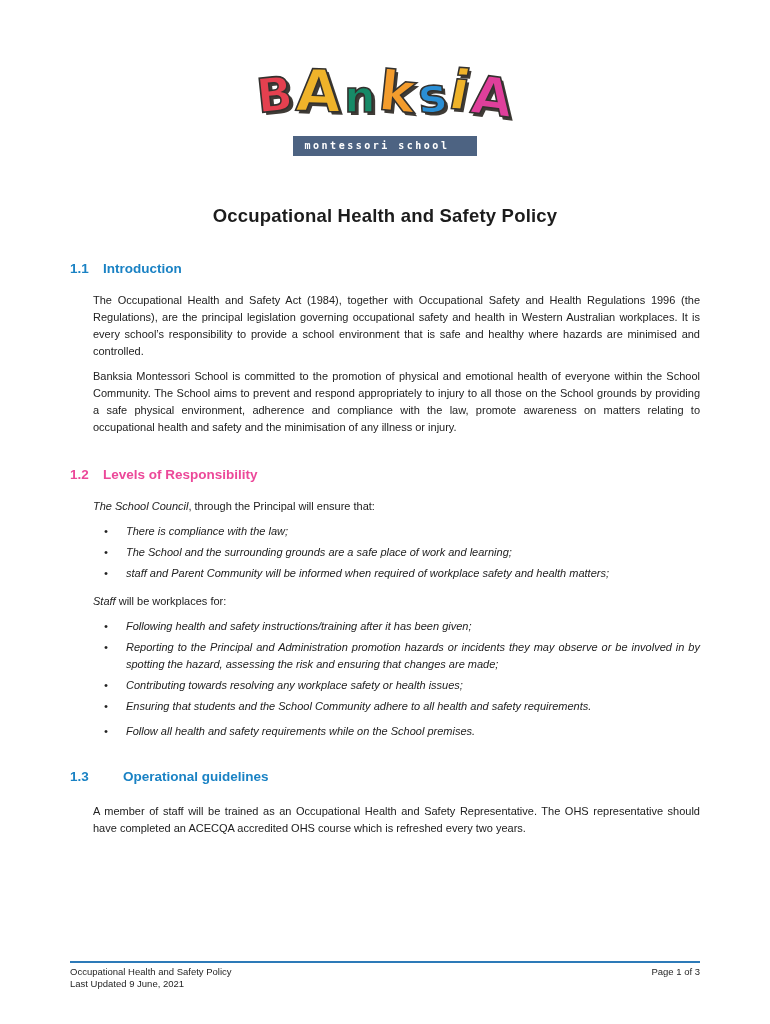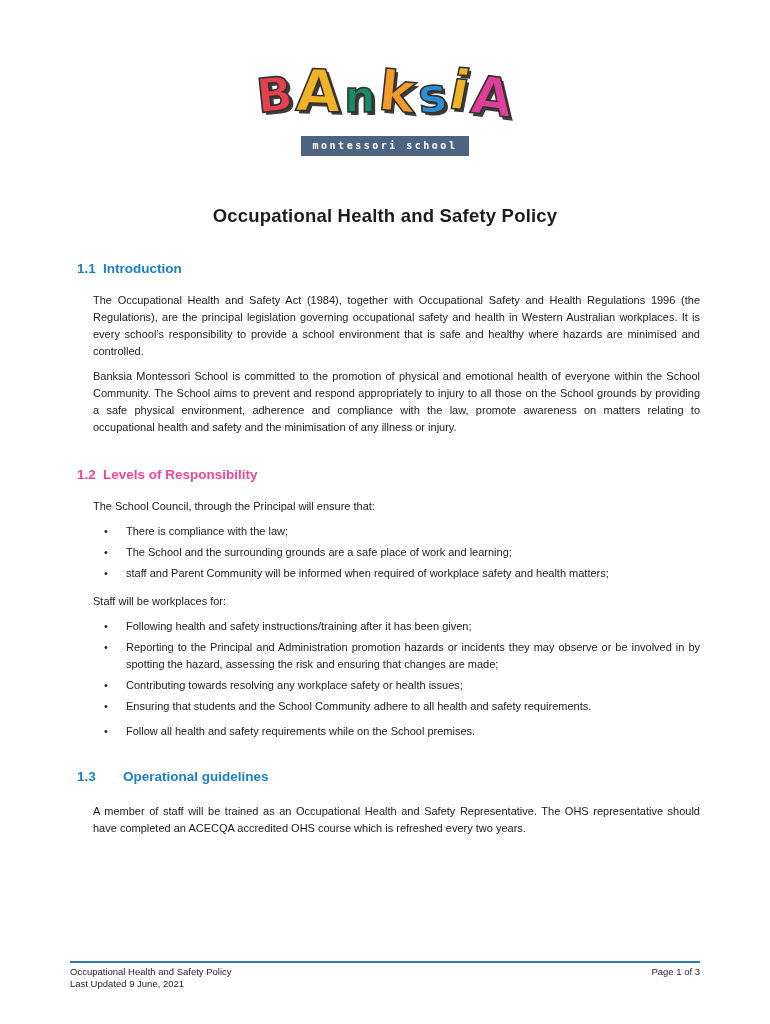--- a/index.html
+++ b/index.html
@@ -22,49 +22,49 @@
     text-shadow:3px 3px 0 #3f3b36;
   }
   .logo-letters .logo-letter:nth-child(1){ font-size:47px; transform:rotate(-6deg) translateY(-2px); }
   .logo-letters .logo-letter:nth-child(2){ font-size:58px; transform:rotate(2deg); }
   .logo-letters .logo-letter:nth-child(3){ font-size:44px; transform:translateY(-1px); }
   .logo-letters .logo-letter:nth-child(4){ font-size:55px; transform:rotate(6deg); }
   .logo-letters .logo-letter:nth-child(5){ font-size:48px; transform:rotate(-4deg) translateY(-1px); }
   .logo-letters .logo-letter:nth-child(6){ font-size:55px; transform:rotate(4deg) skewX(-7deg) translateY(-2px); }
   .logo-letters .logo-letter:nth-child(7){ font-size:53px; transform:rotate(7deg) translateY(3px); }
   .tagline-box {
-    display:inline-block; margin-top:16px; padding:4px 12px 5px 12px;
+    display:inline-block; margin-top:16px; padding:4px 28px 5px 12px;
     font-family:"DejaVu Sans Mono", monospace; font-size:10px; font-weight:bold;
     letter-spacing:2.5px; color:#ffffff;
   }
 
   
   .doc-title {
     position:absolute; top:205px; left:0; width:100%;
     text-align:center; font-size:18.5px; font-weight:bold; color:#1c1c1c;
     letter-spacing:0.2px;
   }
 
   
   .content { position:absolute; top:252px; left:70px; width:630px; }
   .sec-heading {
     display:flex; font-size:13.5px; font-weight:bold; line-height:17px;
   }
-  .sec-heading .num { width:33px; flex:0 0 33px;text-align:center; }
+  .sec-heading .num { width:33px; flex:0 0 33px; }
   .sec-1 .sec-heading { margin-top:8px; margin-bottom:15px; }
   .sec-2 .sec-heading { margin-top:30px; margin-bottom:15px; }
   .sec-3 .sec-heading { margin-top:28px; margin-bottom:18px;gap:20px; }
 
   .body-block { margin-left:23px; font-size:11px; line-height:17px; }
   .body-para { margin:0 0 8px 0; text-align:justify; }
   .body-para:last-child { margin-bottom:0; }
 
   .lead-line { margin:11px 0 0 0; }
-  .lead-line .lead-italic { }
-  .bullet-list { list-style:none; margin:8px 0 0 0; padding:0; }
+  .lead-line .lead-italic { font-style:italic; }
+  .bullet-list { list-style:none; margin:8px 0 0 0; padding:0;font-style:italic; }
   .bullet-item {
     position:relative; padding-left:33px; text-align:justify; margin-top:4px;
   }
   .bullet-item:first-child { margin-top:0; }
   .bullet-item::before {
     content:"\2022"; position:absolute; left:11px; top:0;
   }
 
   
   .footer {

